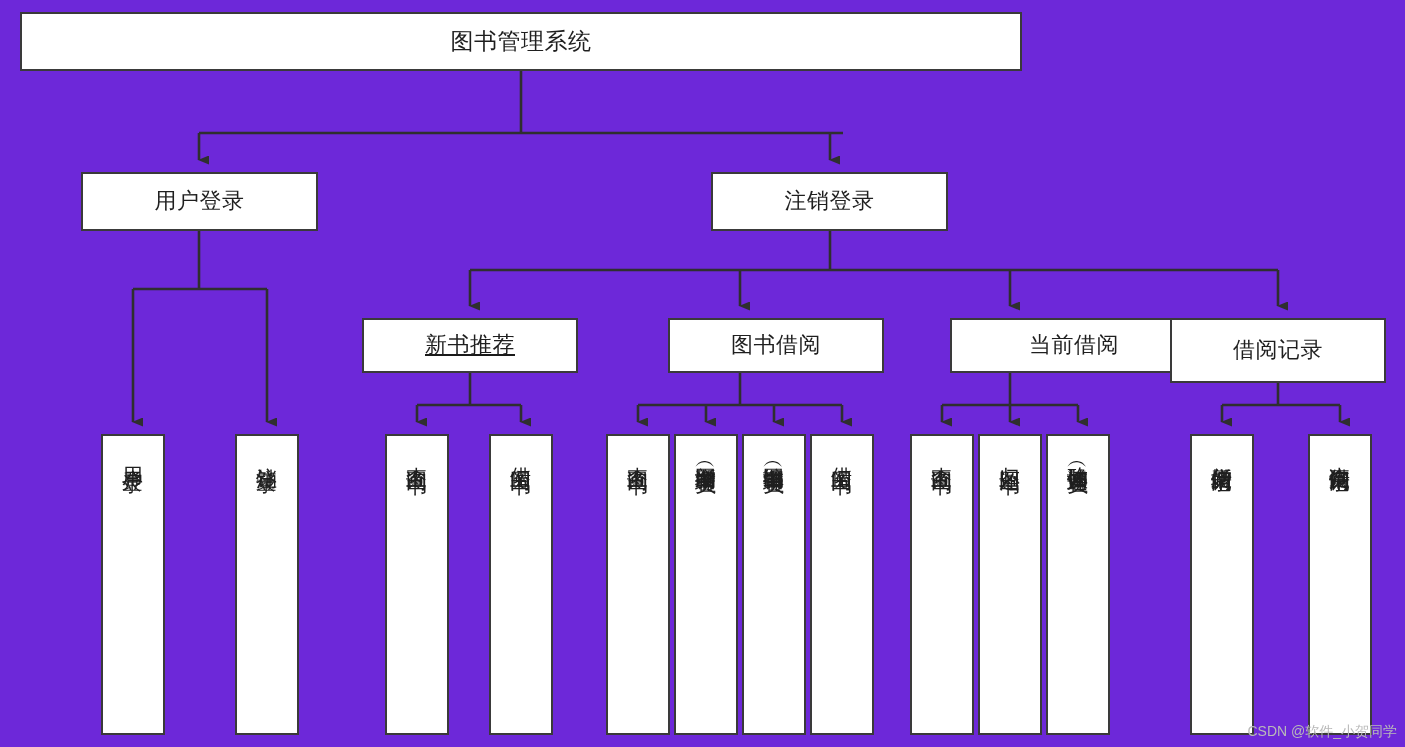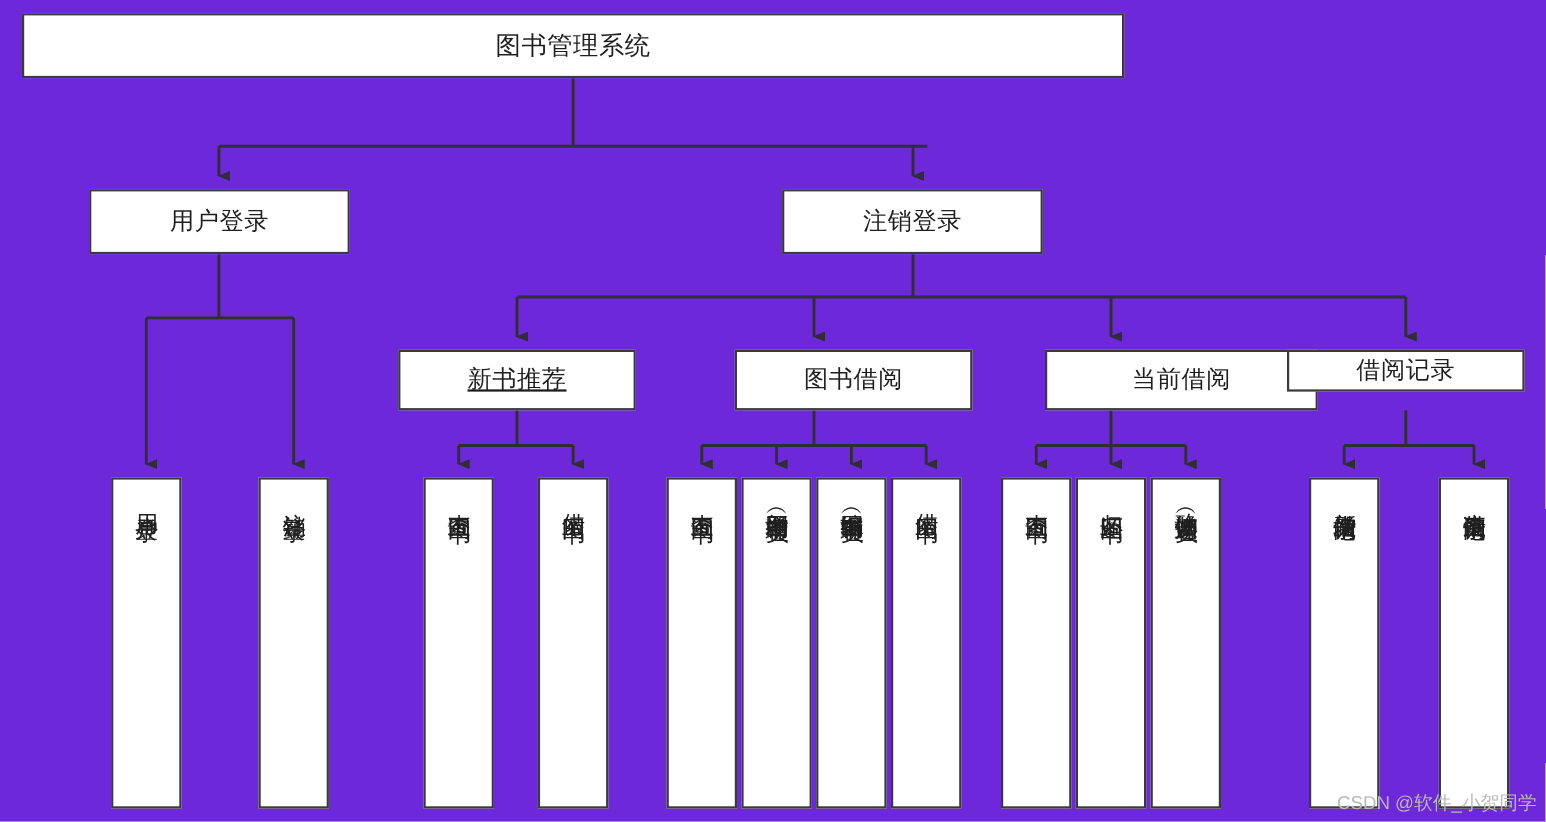--- a/index.html
+++ b/index.html
@@ -56,21 +56,21 @@
     font-size: 21px;
     letter-spacing: 2.5px;
     white-space: nowrap;
     line-height: 1;
   }
   .node.leaf.tall-text .node-label { letter-spacing: 1px; }
   #watermark {
     position: absolute;
     right: 8px;
     bottom: 6px;
-    font-size: 17px;
+    font-size: 14px;
     color: #b9b9b9;
     z-index: 6;
     user-select: none;
     white-space: nowrap;
     margin-left: 36px;
   }
 </style>
 </head>
 <body>
 
@@ -141,21 +141,21 @@
 
   <div class="node" style="left:362px; top:318px; width:216px; height:55px;text-decoration:underline;">
     <span class="node-label">新书推荐</span>
   </div>
   <div class="node" style="left:668px; top:318px; width:216px; height:55px;">
     <span class="node-label">图书借阅</span>
   </div>
   <div class="node" style="left:902px; top:318px; width:248px; height:55px;margin-left:48px;">
     <span class="node-label">当前借阅</span>
   </div>
-  <div class="node" style="left:1170px; top:318px; width:216px; height:38px;">
+  <div class="node" style="left:1170px; top:318px; width:216px; height:65px;">
     <span class="node-label">借阅记录</span>
   </div>
 
   <div class="node leaf" style="left:101px; top:434px; width:64px; height:301px;">
     <span class="node-label">用户登录</span>
   </div>
   <div class="node leaf" style="left:235px; top:434px; width:64px; height:301px;">
     <span class="node-label">注销登录</span>
   </div>
 

